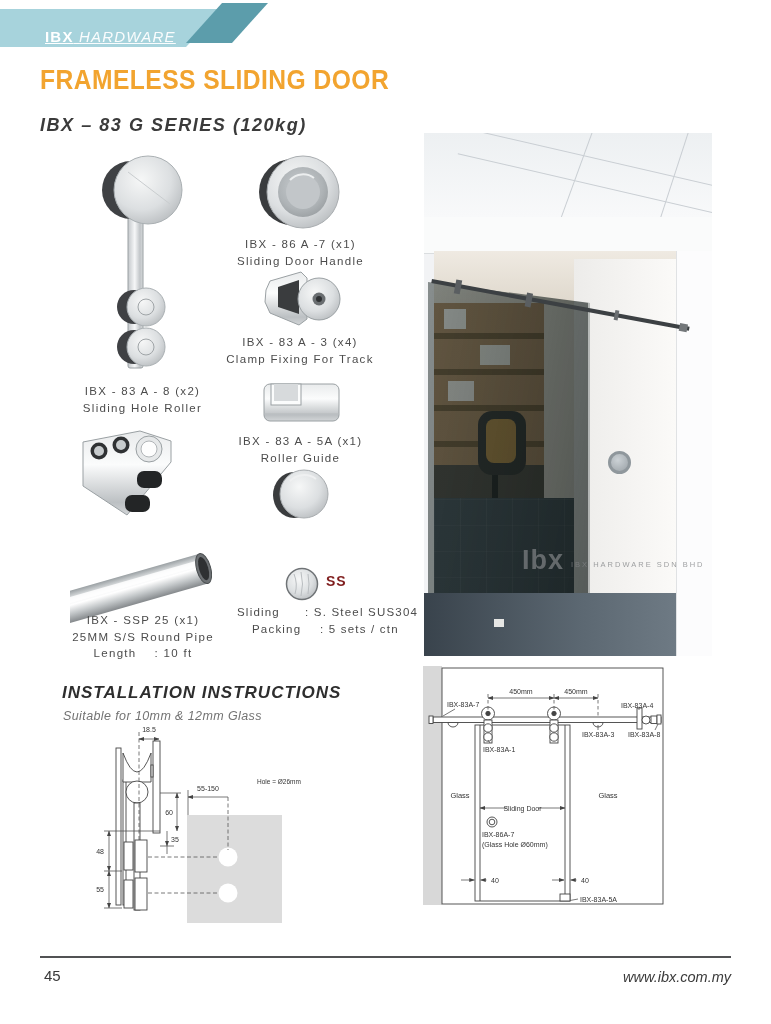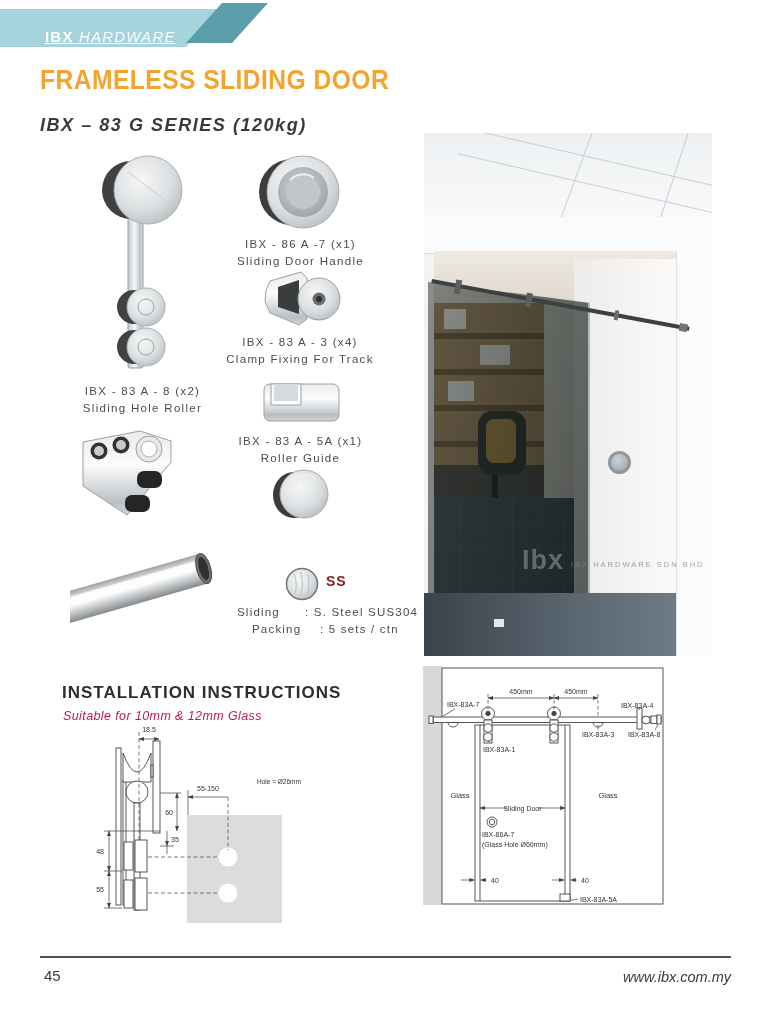--- a/index.html
+++ b/index.html
@@ -31,21 +31,21 @@
   .ss-label{position:absolute;left:326px;top:573px;font-size:14px;font-weight:700;color:#7f1d1d;letter-spacing:1px;}
 
   
   .photo{position:absolute;left:424px;top:133px;width:288px;height:523px;overflow:hidden;background:#f2f3f5;}
   .ph{position:absolute;}
   .ceil-line{position:absolute;background:#c9ced3;}
   .wm{position:absolute;left:98px;top:414px;display:flex;align-items:flex-start;z-index:9;}
   .wm-logo{font-size:27px;font-weight:700;color:rgba(118,121,124,.8);line-height:1;letter-spacing:1px;}
   .wm-text{font-size:7.5px;letter-spacing:2px;color:rgba(128,131,134,.75);margin:13px 16px 0 7px;white-space:nowrap;}
 
-  .install-h{position:absolute;left:62px;top:683px;font-size:17px;font-weight:700;
+  .install-h{position:absolute;left:62px;top:683px;font-size:17px;font-weight:700;font-style:italic;
              letter-spacing:1px;color:#2e2e2e;}
   .install-n{position:absolute;left:63px;top:709px;font-size:12.5px;font-style:italic;letter-spacing:.4px;}
 
   .footer-rule{position:absolute;left:40px;right:40px;top:956px;height:2px;background:#515254;}
   .page-num{position:absolute;left:44px;top:967px;font-size:15px;color:#3a3a3a;}
   .website{position:absolute;right:40px;top:969px;font-size:14.5px;font-style:italic;color:#3a3a3a;}
 
   svg text{font-family:"Liberation Sans", sans-serif;}
 </style>
 </head>
@@ -130,20 +130,25 @@
   </svg>
 
   <svg class="abs" style="left:70px;top:546px" width="142" height="80" viewBox="0 0 142 80">
     <g transform="rotate(-16 71 40)">
       <rect x="-14" y="25" width="150" height="31" fill="url(#gpipe)"></rect>
       <rect x="-14" y="31" width="150" height="6" fill="#ffffff" opacity=".85"></rect>
       <ellipse cx="136" cy="40.5" rx="7" ry="15.5" fill="#6d7174" stroke="#4a4e50"></ellipse>
       <ellipse cx="136" cy="40.5" rx="4.6" ry="12" fill="#2e3032"></ellipse>
     </g>
   </svg>
+  <div class="plabel" style="left:48px;top:612px;width:190px">
+    <span>IBX - SSP 25 (x1)</span>
+    <span>25MM S/S Round Pipe</span>
+    <span class="pre">Length    : 10 ft</span>
+  </div>
 
   <svg class="abs" style="left:256px;top:150px" width="88" height="84" viewBox="0 0 88 84">
     <circle cx="36" cy="42" r="33" fill="#3a3c3e"></circle>
     <circle cx="47" cy="42" r="36" fill="url(#gdisc)" stroke="#a9adb0"></circle>
     <circle cx="47" cy="42" r="25" fill="url(#grec)"></circle>
     <circle cx="47" cy="42" r="17" fill="#c2c6c9"></circle>
     <path d="M34,30 A18,18 0 0 1 58,28" fill="none" stroke="#eceeef" stroke-width="2"></path>
   </svg>
   <div class="plabel" style="left:213px;top:236px;width:175px">
     <span>IBX - 86 A -7 (x1)</span>
@@ -230,21 +235,21 @@
       <div class="ph" style="left:186px;top:-3px;width:4px;height:10px;background:#6a6e71"></div>
       <div class="ph" style="left:252px;top:-2px;width:8px;height:8px;background:#73777a"></div>
     </div>
     <div class="wm">
       <span class="wm-logo">Ibx</span>
       <span class="wm-text">IBX HARDWARE SDN BHD</span>
     </div>
   </div>
 
   <div class="install-h">INSTALLATION INSTRUCTIONS</div>
-  <div class="install-n" style="color: #be185d;">Suitable for 10mm &amp; 12mm Glass</div>
+  <div class="install-n" style="color: #737373;">Suitable for 10mm &amp; 12mm Glass</div>
 
   <svg class="abs" style="left:60px;top:720px" width="250" height="220" viewBox="0 0 250 220">
     <g>
       <rect x="127" y="95" width="95" height="108" fill="#dcdcdc"></rect>
       <circle cx="168" cy="137" r="9.5" fill="#fff"></circle>
       <circle cx="168" cy="173" r="9.5" fill="#fff"></circle>
     </g>
     <g fill="#fff" stroke="#444" stroke-width="0.9">
       <rect x="93" y="21" width="7" height="92"></rect>
       <rect x="56" y="28" width="5" height="157"></rect>

